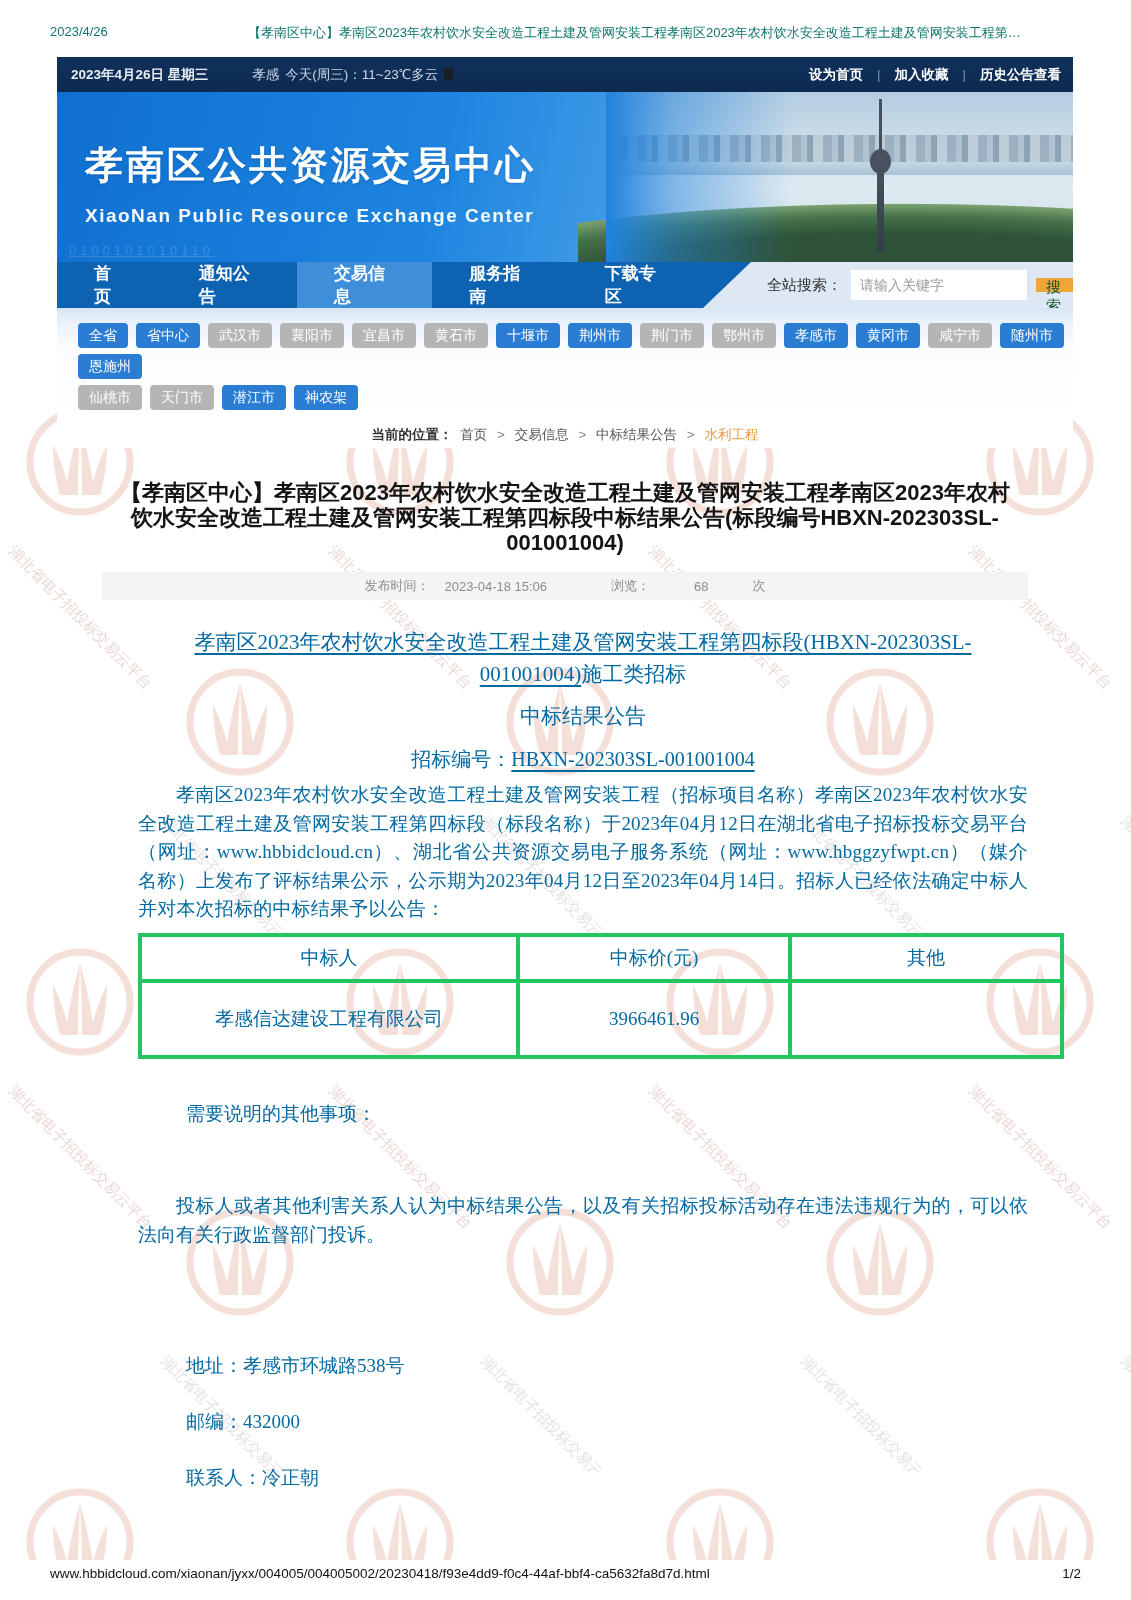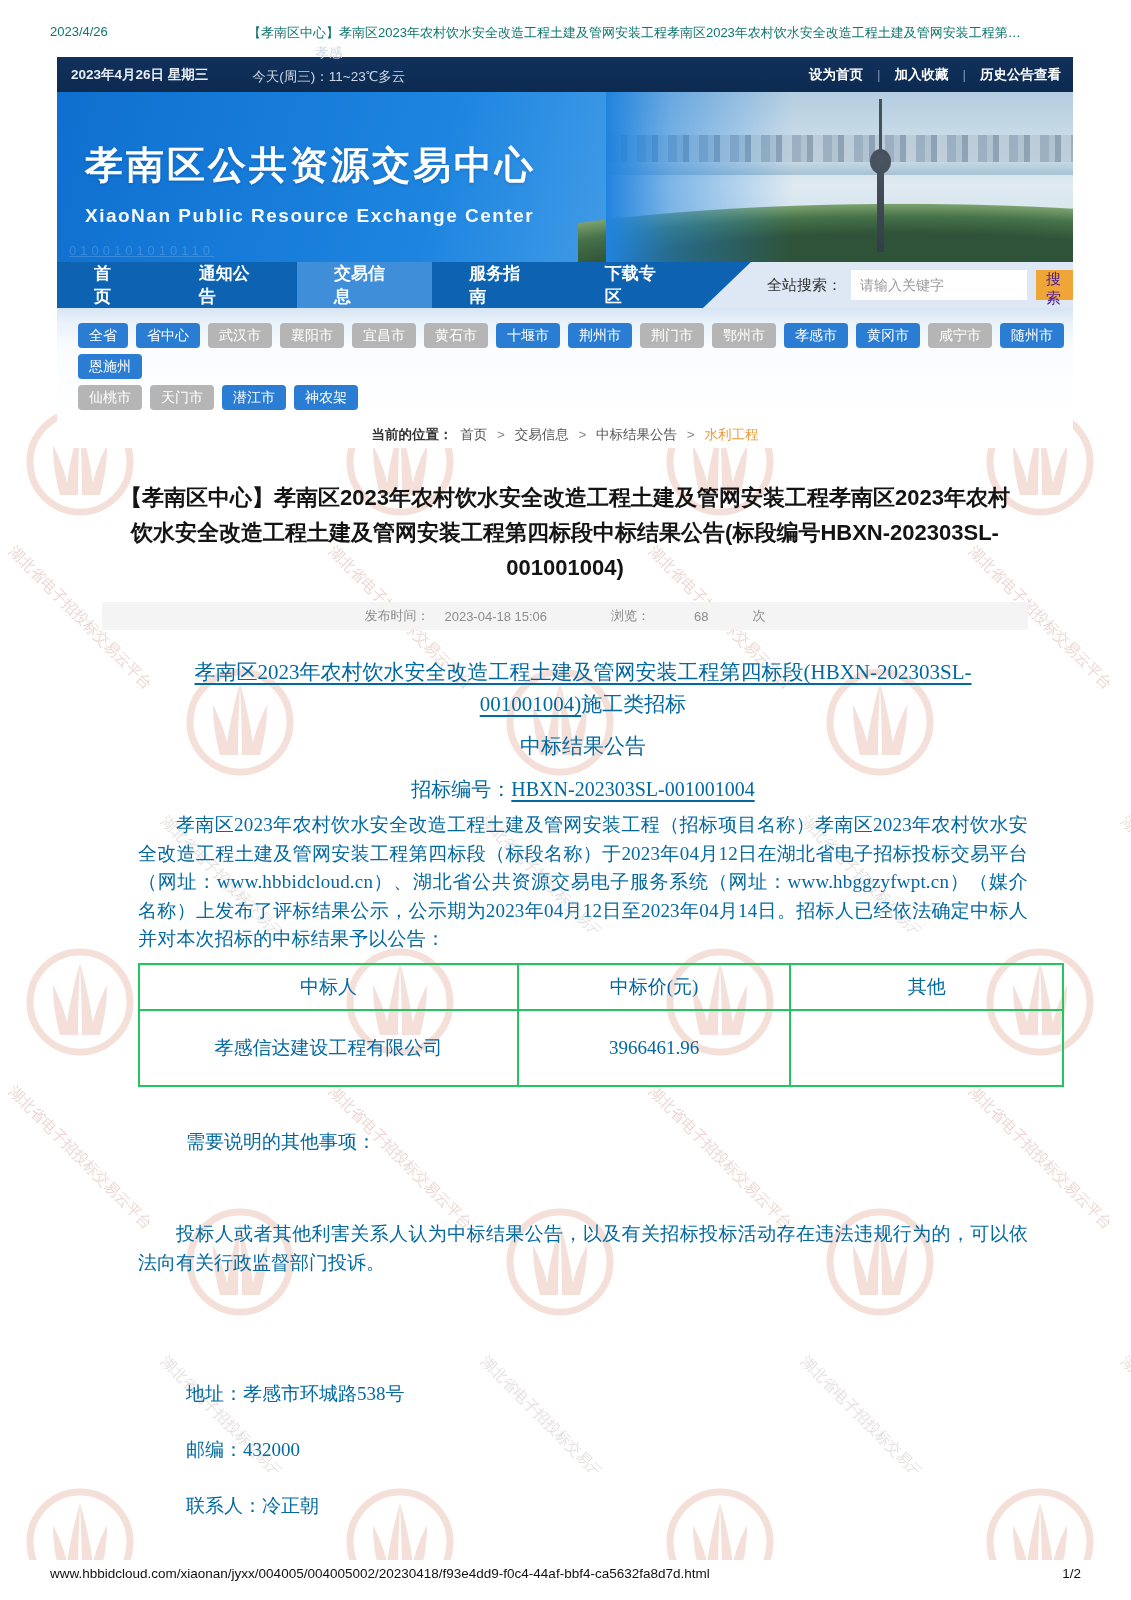--- a/index.html
+++ b/index.html
@@ -22,21 +22,21 @@
   .watermark { position:absolute; left:0; top:392px; width:1131px; height:1168px;
                z-index:0; pointer-events:none; }
 
   
   .page { position:absolute; top:57px; left:57px; width:1016px; z-index:1; }
 
   
   .topbar { height:35px; background:linear-gradient(#10315c,#0d2a50);
             display:flex; align-items:center; color:#e8eef5; font-size:13.5px; }
   .topbar .tb-date { margin-left:14px; font-weight:bold; }
-  .topbar .tb-weather { margin-left:44px; display:flex; align-items:center; gap:6px; color:#cfd9e6;flex-direction:column; }
+  .topbar .tb-weather { margin-left:44px; display:flex; align-items:center; gap:6px; color:#cfd9e6; }
   .wx-broken { width:9px; height:13px; background:#1a1f26; display:inline-block; }
   .tb-links { margin-left:auto; margin-right:12px; display:flex; align-items:center; gap:14px; }
   .tb-links a { color:#fff; text-decoration:none; font-weight:bold; font-size:13.5px; }
   .tb-sep { color:#7e93b0; }
 
   
   .banner { position:relative; height:170px; overflow:hidden;
             background:linear-gradient(104deg,#0f6fd0 0%,#1d85e0 38%,#3f9ae6 55%,#8fc0e8 78%,#a8cde5 100%); }
   .banner-text { position:absolute; left:28px; top:48px; color:#fff; z-index:2; }
   .banner-title { font-size:38px; font-weight:bold; letter-spacing:3px;
@@ -65,58 +65,58 @@
   .nav-item { color:#fff; font-size:17px; font-weight:bold; display:flex; align-items:center;
               padding:0 37px; cursor:pointer; }
   .nav-item.active { background:#3e8ed9; }
   .nav-search { margin-left:auto; width:370px; background:#dde8f4;
                 clip-path:polygon(48px 0,100% 0,100% 100%,0 100%);
                 display:flex; align-items:center; padding-left:64px; gap:9px; }
   .search-label { font-size:15px; color:#333; white-space:nowrap; }
   .search-input { width:176px; height:30px; border:none; outline:none; padding:0 9px;
                   font-size:14px; color:#333; background:#fff; }
   .search-input::placeholder { color:#9a9a9a; }
-  .search-btn { width:62px; height:30px; border:none; background:#f0a636; color:#4c1d95;
+  .search-btn { width:62px; height:14px; border:none; background:#f0a636; color:#14532d;
                 font-size:15px; cursor:pointer; letter-spacing:2px; }
 
   
   .tags-area { padding:15px 8px 4px 8px;
                background:linear-gradient(#d6e4f3 0,#e8f1fa 13px,#fafcff 40px,#ffffff 100%); }
   .tag-row { display:flex; flex-wrap:wrap; gap:6px 8px; margin-bottom:6px; padding-left:13px; }
   .tag { display:inline-block; padding:3px 11px; border-radius:4px; font-size:14px;
          color:#fff; cursor:pointer; line-height:19px; }
   .t-blue { background:#2a7dd2; }
   .t-gray { background:#b5b5b5; }
 
   
   .breadcrumb { text-align:center; font-size:13.5px; color:#555; padding:6px 0 4px 0; background:#fff; }
   .bc-label { font-weight:bold; color:#333; }
   .bc-link { color:#555; text-decoration:none; margin:0 4px; cursor:pointer; }
   .bc-sep { color:#888; margin:0 2px; }
   .bc-current { color:#e89a3c; margin-left:4px; }
 
   
   .article { padding:0 45px; }
-  .art-title { margin-top:32px; font-size:22px; line-height:35px; font-weight:bold;
+  .art-title { margin-top:32px; font-size:22px; line-height:25px; font-weight:bold;
                color:#141414; text-align:center; padding:0 12px; }
   .meta-bar { margin-top:17px; height:28px; background:#f4f4f4; display:flex;
               align-items:center; justify-content:center; font-size:13px; color:#8c8c8c; gap:15px; }
   .meta-gap { width:34px; }
   .meta-gap2 { width:14px; }
 
   .serif { font-family:"Liberation Serif","DejaVu Serif",serif; color:#0369a1;margin-left:36px; }
   .art-heading { margin-top:26px; text-align:center; font-size:21px; line-height:32px; padding:0 30px; }
   .u { text-decoration:underline; text-underline-offset:4px; }
   .art-subheading { margin-top:12px; text-align:center; font-size:21px; }
   .art-bidno { margin-top:16px; text-align:center; font-size:20px; }
   .art-para { margin-top:8px; font-size:19px; line-height:28.6px; text-align:justify;
               text-indent:2em; letter-spacing:.2px; }
 
   table.result { margin-top:9px; width:100%; border-collapse:collapse; }
-  table.result th, table.result td { border:2px solid #22c55e; font-weight:normal;
+  table.result th, table.result td { border:4px solid #22c55e; font-weight:normal;
               font-size:19px; text-align:center; background:transparent; }
   table.result th { height:46px; }
   table.result td { height:76px; }
 
   .art-note { margin-top:42px; font-size:19px; padding-left:48px; }
   .art-complaint { margin-top:64px; font-size:19px; line-height:29px; text-align:justify; text-indent:2em; }
   .contacts { margin-top:103px; }
   .contact-line { font-size:19px; padding-left:48px; margin-bottom:29px; line-height:27px; }
 </style>
 </head>

